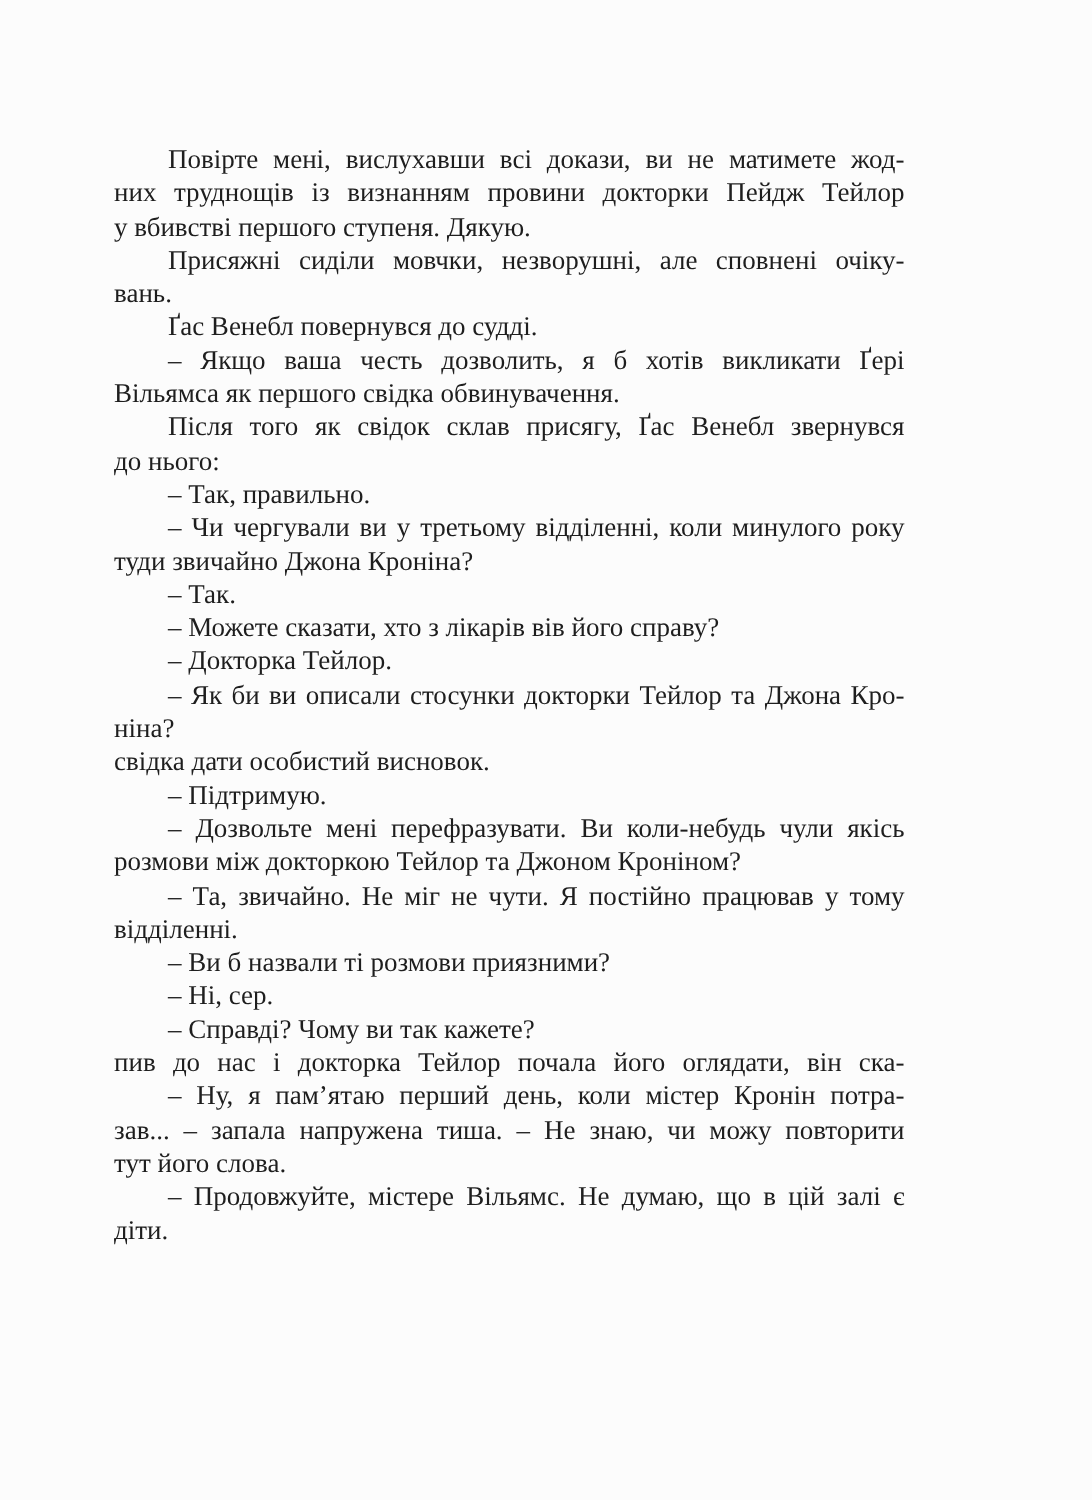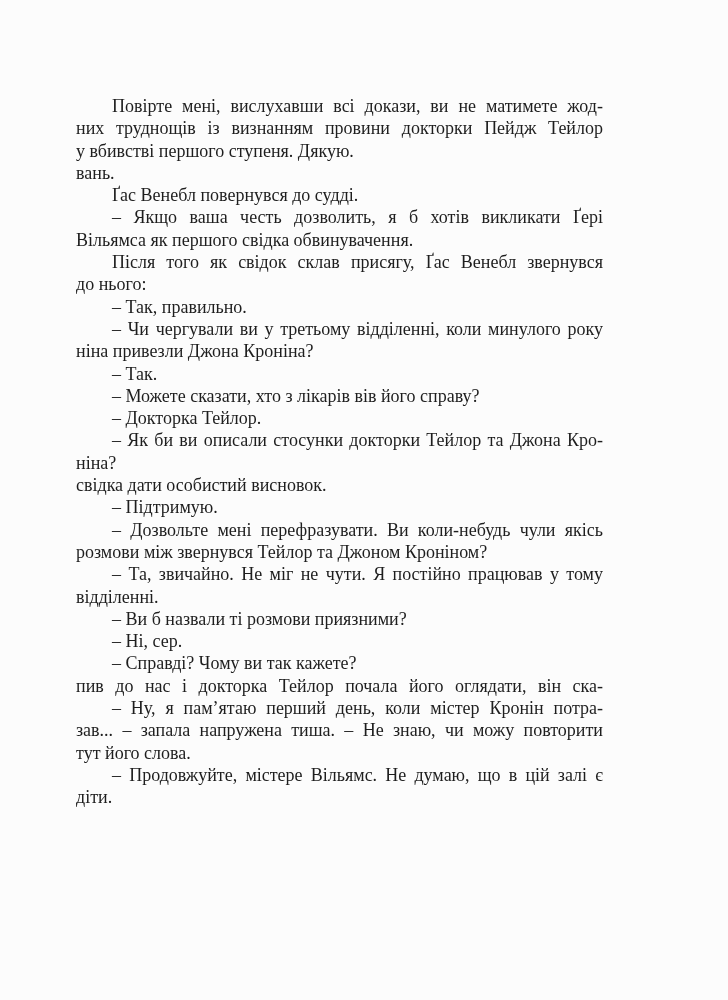--- a/index.html
+++ b/index.html
@@ -58,39 +58,40 @@
 <body>
 
 <div class="book-page">
   <div class="page-text">
       <div class="paragraph">
         <div class="line first">Повірте мені, вислухавши всі докази, ви не матимете жод-</div>
         <div class="line">них труднощів із визнанням провини докторки Пейдж Тейлор</div>
         <div class="line last">у вбивстві першого ступеня. Дякую.</div>
       </div>
       <div class="paragraph">
+        <div class="line first">Присяжні сиділи мовчки, незворушні, але сповнені очіку-</div>
         <div class="line last">вань.</div>
       </div>
       <div class="paragraph">
         <div class="line first last">Ґас Венебл повернувся до судді.</div>
       </div>
       <div class="paragraph">
         <div class="line first">– Якщо ваша честь дозволить, я б хотів викликати Ґері</div>
         <div class="line last">Вільямса як першого свідка обвинувачення.</div>
       </div>
       <div class="paragraph">
         <div class="line first">Після того як свідок склав присягу, Ґас Венебл звернувся</div>
         <div class="line last">до нього:</div>
       </div>
       <div class="paragraph">
         <div class="line first last">– Так, правильно.</div>
       </div>
       <div class="paragraph">
         <div class="line first">– Чи чергували ви у третьому відділенні, коли минулого року</div>
-        <div class="line last">ніна привезли Джона Кроніна?</div>
+        <div class="line last">туди звичайно Джона Кроніна?</div>
       </div>
       <div class="paragraph">
         <div class="line first last">– Так.</div>
       </div>
       <div class="paragraph">
         <div class="line first last">– Можете сказати, хто з лікарів вів його справу?</div>
       </div>
       <div class="paragraph">
         <div class="line first last">– Докторка Тейлор.</div>
       </div>
@@ -99,21 +100,21 @@
         <div class="line last">ніна?</div>
       </div>
       <div class="paragraph">
         <div class="line last">свідка дати особистий висновок.</div>
       </div>
       <div class="paragraph">
         <div class="line first last">– Підтримую.</div>
       </div>
       <div class="paragraph">
         <div class="line first">– Дозвольте мені перефразувати. Ви коли-небудь чули якісь</div>
-        <div class="line last">розмови між звернувся Тейлор та Джоном Кроніном?</div>
+        <div class="line last">розмови між докторкою Тейлор та Джоном Кроніном?</div>
       </div>
       <div class="paragraph">
         <div class="line first">– Та, звичайно. Не міг не чути. Я постійно працював у тому</div>
         <div class="line last">відділенні.</div>
       </div>
       <div class="paragraph">
         <div class="line first last">– Ви б назвали ті розмови приязними?</div>
       </div>
       <div class="paragraph">
         <div class="line first last">– Ні, сер.</div>

